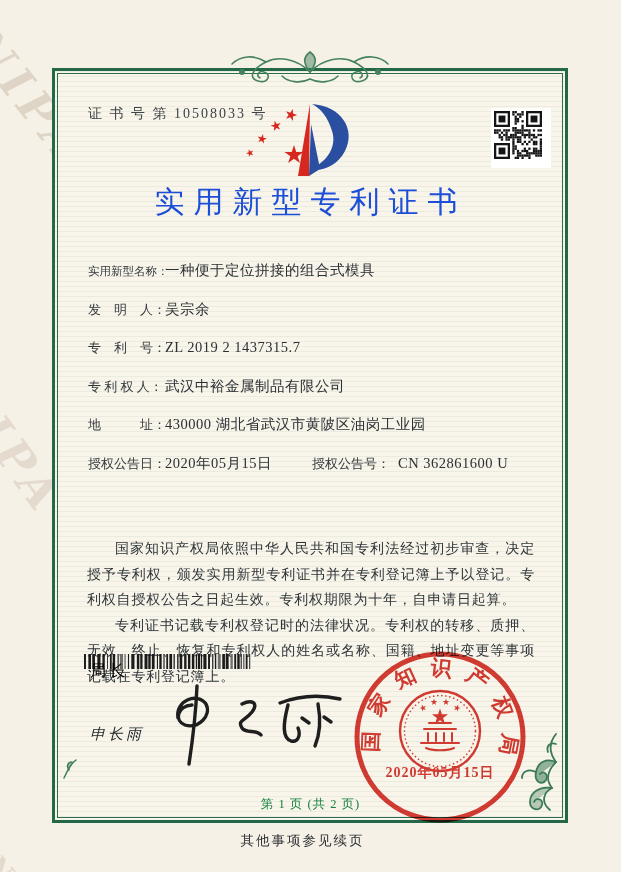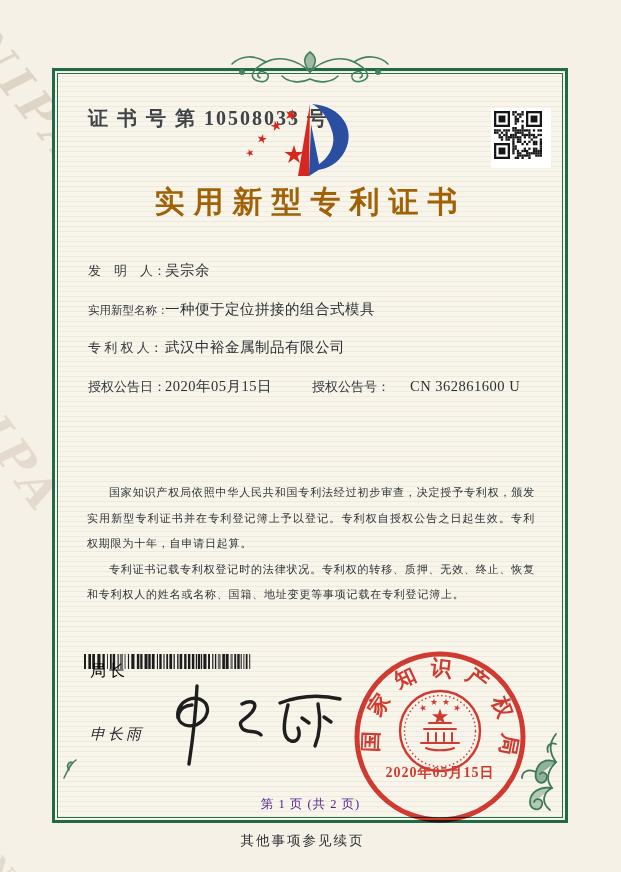--- a/index.html
+++ b/index.html
@@ -41,60 +41,60 @@
 
   .ornament{position:absolute;z-index:2;}
   .orn-top{left:212px;top:48px;}
   .orn-br{left:500px;top:728px;}
   .orn-bl{left:60px;top:756px;}
 
   .content{position:absolute;inset:0;z-index:2;}
 
   .cert-no{
     position:absolute;left:88px;top:105px;
-    font-size:20px;letter-spacing:2px;color:#3f4347;font-weight:bold;
+    font-size:14px;letter-spacing:2px;color:#3f4347;
   }
   .logo{position:absolute;left:232px;top:96px;}
   .qr{position:absolute;left:491px;top:108px;width:54px;height:54px;background:#fff;padding:3px;}
   .title{
     position:absolute;left:0;right:0;top:182px;
-    text-align:center;font-size:30px;font-weight:700;
-    letter-spacing:9px;color:#a16207;
+    text-align:center;font-size:30px;font-weight:400;
+    letter-spacing:9px;color:#1d4ed8;
   }
 
   .fields{position:absolute;left:88px;top:258px;width:450px;}
   .field{margin-bottom:13.5px;line-height:24px;white-space:nowrap;}
   .flabel{
     display:inline-block;width:77px;
     font-size:13px;color:#34393d;vertical-align:baseline;
   }
   .flabel.compact{font-size:11.5px;letter-spacing:0;}
   .fvalue{font-size:14.5px;color:#2c3034;letter-spacing:0.5px;}
   .pair2{margin-left:40px;}
-  .pair2 .flabel{width:auto;margin-right:20px;}
+  .pair2 .flabel{width:auto;margin-right:8px;}
 
   .paras{
-    position:absolute;left:87px;top:480px;width:448px;
-    font-size:11px;line-height:25.5px;text-align:justify;
+    position:absolute;left:87px;top:536px;width:448px;
+    font-size:14px;line-height:25.5px;text-align:justify;
     color:#2e3438;letter-spacing:0.8px;
   }
   .paras p{margin:0;text-indent:2em;}
 
   .barcode{position:absolute;left:84px;top:654px;width:168px;height:15px;}
 
   .director-title{position:absolute;left:90px;top:661px;font-size:16px;letter-spacing:3px;color:#000000;}
   .director-name{position:absolute;left:90px;top:725px;font-size:15px;letter-spacing:3px;color:#25282b;font-style:italic;}
   .signature{position:absolute;left:146px;top:676px;}
 
   .seal{position:absolute;left:351px;top:648px;z-index:3;mix-blend-mode:multiply;opacity:0.95;}
   .seal text{font-family:"Liberation Serif","DejaVu Serif",serif;}
 
   .page-info{
     position:absolute;left:0;right:0;top:796px;text-align:center;
-    font-size:12.5px;color:#4c1d95;letter-spacing:1px;z-index:2;
+    font-size:12.5px;color:#15803d;letter-spacing:1px;z-index:2;
   }
   .note{
     position:absolute;left:0;right:16px;top:832px;text-align:center;
     font-size:13.5px;color:#2c3034;letter-spacing:2px;
   }
 </style>
 </head>
 <body>
 
 <div class="page">
@@ -302,27 +302,33 @@
           <rect x="36.57142857142857" y="4.571428571428571" width="6.857142857142857" height="6.857142857142857" fill="#151515"></rect>
           <rect x="0" y="32" width="16" height="16" fill="#151515"></rect>
           <rect x="2.2857142857142856" y="34.285714285714285" width="11.428571428571427" height="11.428571428571427" fill="#fff"></rect>
           <rect x="4.571428571428571" y="36.57142857142857" width="6.857142857142857" height="6.857142857142857" fill="#151515"></rect>
         </svg></div>
 
     <div class="title">实用新型专利证书</div>
 
     <div class="fields">
       <div class="field">
+        <span class="flabel compact">实用新型名称：</span><span class="fvalue">一种便于定位拼接的组合式模具</span>
+      </div>
+      <div class="field">
         <span class="flabel">发　明　人：</span><span class="fvalue">吴宗余</span>
       </div>
       <div class="field">
-        <span class="flabel compact">实用新型名称：</span><span class="fvalue">一种便于定位拼接的组合式模具</span>
+        <span class="flabel">专　利　号：</span><span class="fvalue">ZL 2019 2 1437315.7</span>
       </div>
       <div class="field">
         <span class="flabel">专 利 权 人：</span><span class="fvalue">武汉中裕金属制品有限公司</span>
+      </div>
+      <div class="field">
+        <span class="flabel">地　　　址：</span><span class="fvalue">430000 湖北省武汉市黄陂区油岗工业园</span>
       </div>
       <div class="field">
         <span class="flabel">授权公告日：</span><span class="fvalue">2020年05月15日</span><span class="pair2"><span class="flabel">授权公告号：</span><span class="fvalue">CN 362861600 U</span></span>
       </div>
     </div>
 
     <div class="paras">
       <p>国家知识产权局依照中华人民共和国专利法经过初步审查，决定授予专利权，颁发实用新型专利证书并在专利登记簿上予以登记。专利权自授权公告之日起生效。专利权期限为十年，自申请日起算。</p>
       <p>专利证书记载专利权登记时的法律状况。专利权的转移、质押、无效、终止、恢复和专利权人的姓名或名称、国籍、地址变更等事项记载在专利登记簿上。</p>
     </div>

